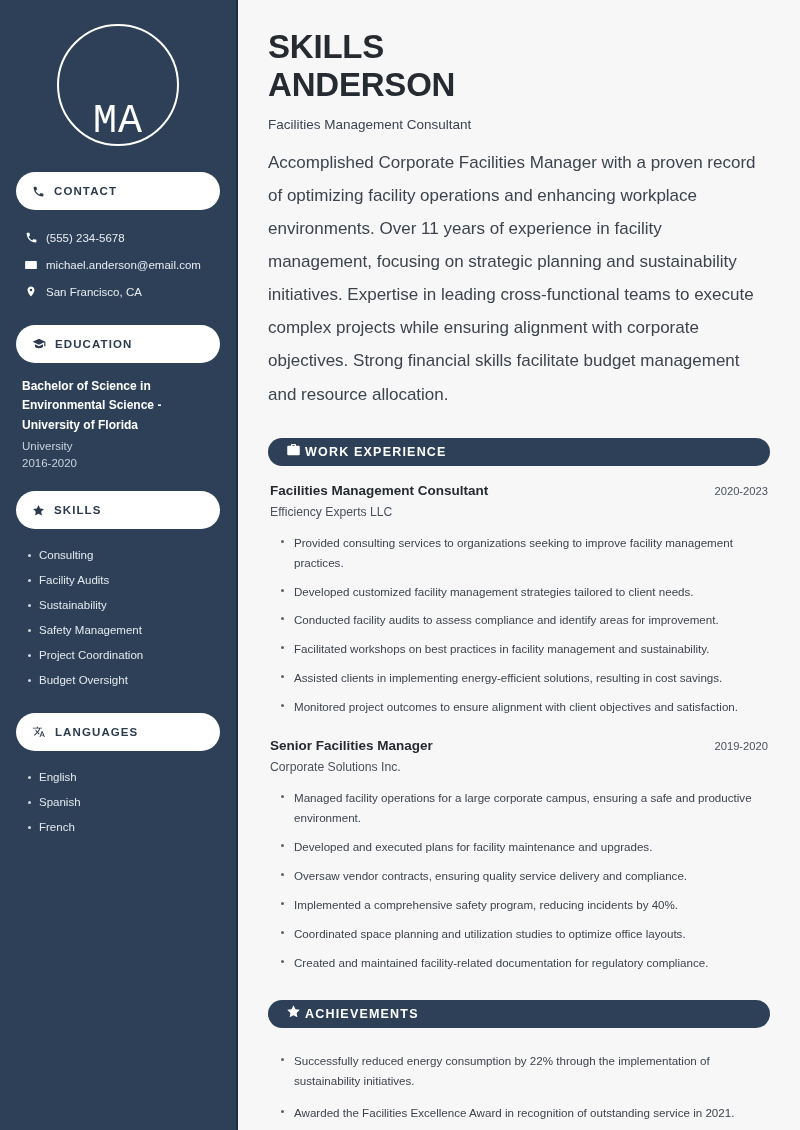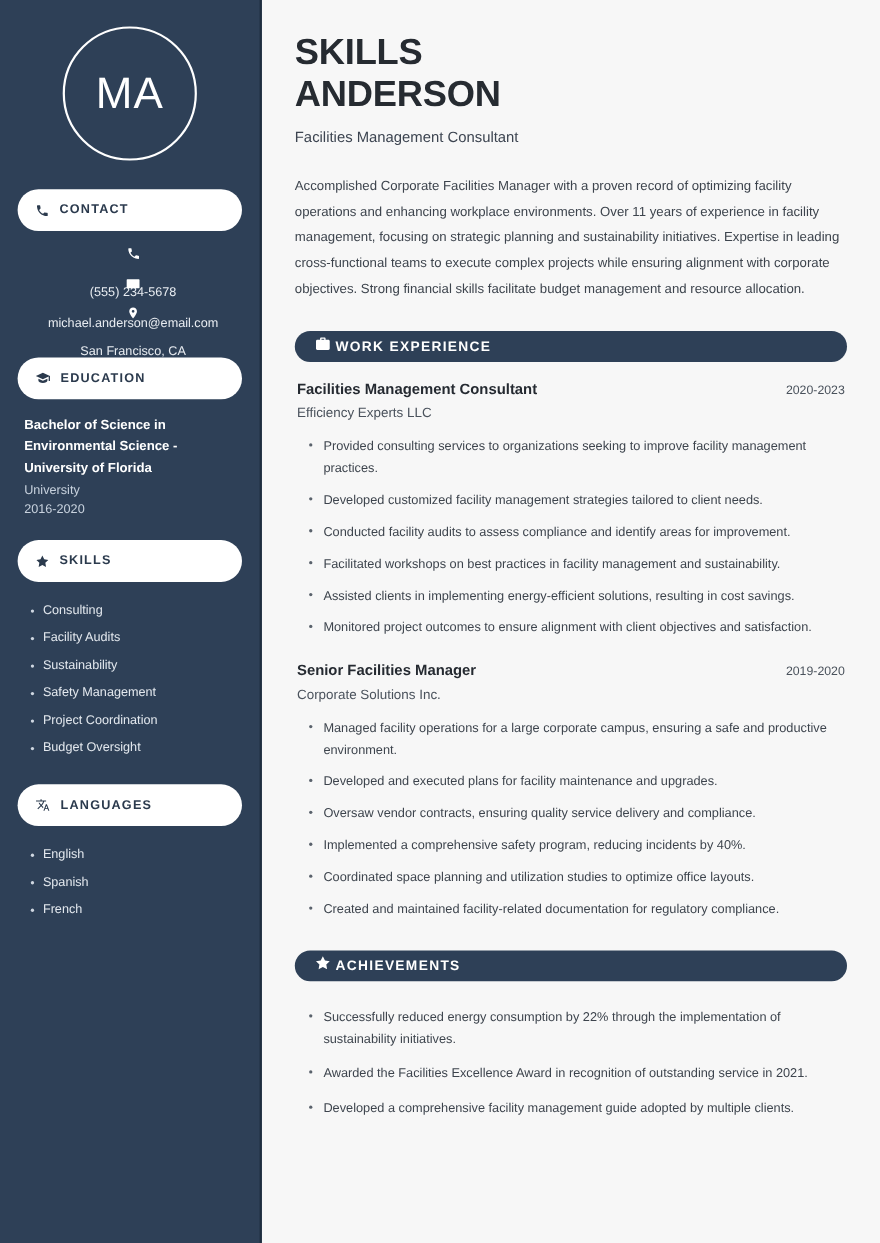--- a/index.html
+++ b/index.html
@@ -14,35 +14,35 @@
   
   .sidebar {
     width:238px; flex:0 0 238px; background:#2e4057;
     border-right:2px solid #1f2d3f;
     padding:0 16px; color:#ffffff; position:relative;
   }
   .avatar-wrap { display:flex; justify-content:center; margin-top:24px; margin-bottom:26px; }
   .avatar {
     width:122px; height:122px; border-radius:50%;
     border:2px solid #ffffff;
-    display:flex; align-items:center; justify-content:center;
+    display:flex; align-items:flex-end; justify-content:center;font-family:Liberation Mono, monospace;
   }
   .avatar-initials { font-size:40px; font-weight:400; letter-spacing:1px; color:#ffffff; }
 
   .pill {
     background:#ffffff; color:#2b3a4d;
     border-radius:999px; height:38px;
     display:flex; align-items:center; gap:9px;
     padding:0 16px; margin-bottom:14px;
   }
   .pill-label { font-size:11.5px; font-weight:700; letter-spacing:1.1px; }
   .pill .ic { display:flex; align-items:center; }
 
   .contact-list { margin:0 0 20px 0; }
-  .contact-row { display:flex; align-items:center; gap:23px; padding:0 2px 0 8px; height:27px;flex-direction:column; }
+  .contact-row { display:flex; align-items:center; gap:8px; padding:0 2px 0 8px; height:27px; }
   .contact-row .ic { width:14px; display:flex; justify-content:center; align-items:center; }
   .contact-text { font-size:11.5px; color:#e8ecf1; }
 
   .edu-block { padding:0 6px 0 6px; margin-bottom:22px; }
   .edu-degree { font-size:12px; font-weight:700; line-height:1.62; color:#ffffff; }
   .edu-school { font-size:11.5px; color:#c8d2de; margin-top:5px; }
   .edu-years { font-size:11.5px; color:#c8d2de; margin-top:5px; }
 
   .bullet-list { list-style:none; padding:0 6px 0 10px; margin-bottom:20px; }
   .bullet-list li {
@@ -51,21 +51,21 @@
   }
   .bullet-list li::before {
     content:""; position:absolute; left:2px; top:11px;
     width:3px; height:3px; border-radius:50%; background:#cfd7e1;
   }
 
   
   .main { flex:1; background:#f7f7f7; padding:28px 30px 0 30px; }
   .name { font-size:33px; font-weight:700; color:#262b31; line-height:1.16; letter-spacing:-0.2px; }
   .job-title { font-size:13.5px; color:#3c4450; margin-top:12px; }
-  .summary { font-size:12px; color:#3d444d; line-height:1.95; margin-top:26px; }
+  .summary { font-size:17px; color:#3d444d; line-height:1.95; margin-top:14px; }
 
   .sec-bar {
     background:#2e4057; color:#ffffff; border-radius:999px;
     height:28px; display:flex; align-items:center; gap:4px;
     padding:0 18px; margin:27px 0 17px 0;
   }
   .sec-bar-label { font-size:12.5px; font-weight:700; letter-spacing:1.2px; }
 
   .job-head { display:flex; justify-content:space-between; align-items:baseline; padding:0 2px; }
   .job-role { font-size:13.5px; font-weight:700; color:#252a31; }

